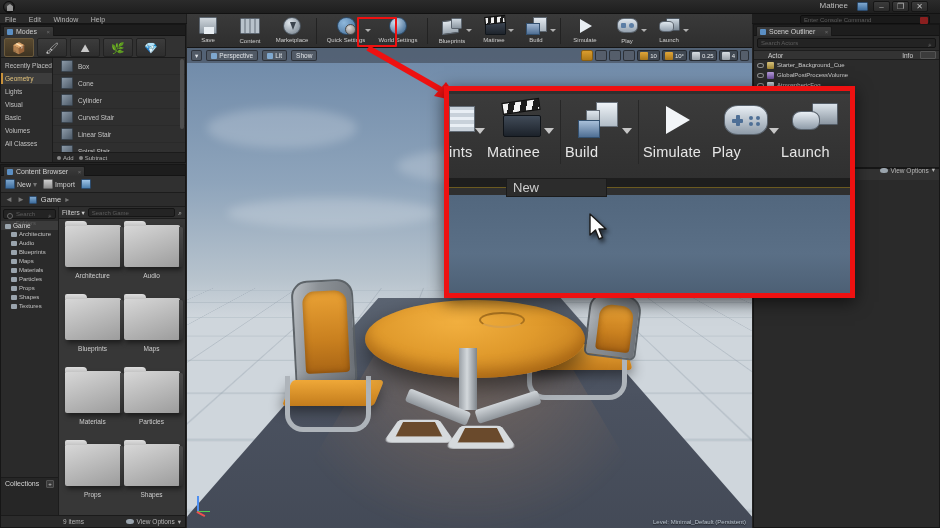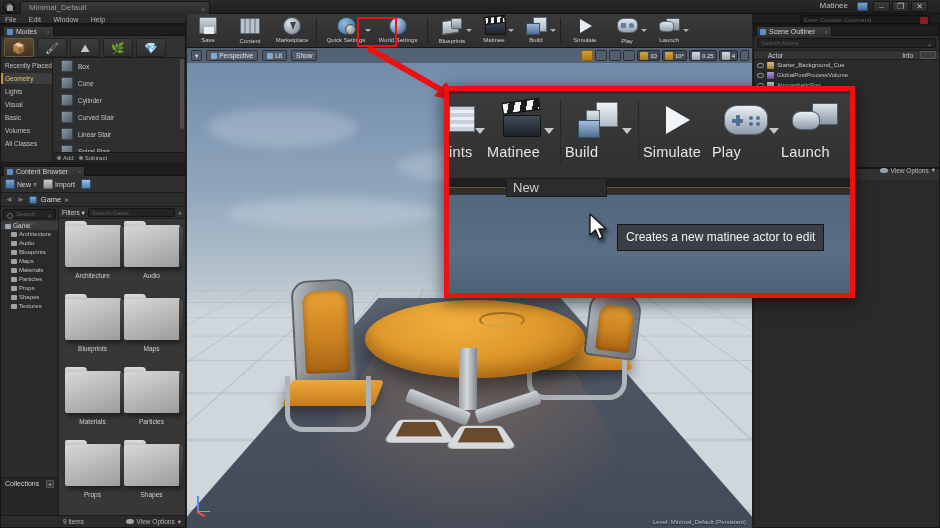--- a/index.html
+++ b/index.html
@@ -550,24 +550,20 @@
   
   #red-arrow { position: absolute; left: 360px; top: 44px; width: 130px; height: 70px; z-index: 35; pointer-events: none; }
 </style>
 </head>
 <body>
 
 <div id="app">
 
   <div class="titlebar">
     <div class="ue-logo"></div>
-    <div class="proj-tab">
-      <span>Minimal_Default</span>
-      <span class="x">×</span>
-    </div>
     <div class="win-title">Matinee</div>
     <div class="win-icn"></div>
     <div class="wbtn b1">–</div>
     <div class="wbtn b2">❐</div>
     <div class="wbtn b3">✕</div>
   </div>
 
   <div class="menubar">
     <span>File</span>
     <span>Edit</span>
@@ -1063,16 +1059,15 @@
 
     <div class="co-vp-strip"></div>
     <div class="co-vp"></div>
 
     <div class="co-menu-hdr">New</div>
 
     <svg class="co-cursor" viewBox="0 0 20 28">
       <polygon points="1,1 1,22 6.5,17 10,26 13.5,24.5 10,16 17,16" fill="#ffffff" stroke="#1a1a1a" stroke-width="1.4" stroke-linejoin="round"></polygon>
     </svg>
 
-    <div class="co-tooltip">Creates a new matinee actor to edit</div>
   </div>
 
 </div>
 
 </body></html>

